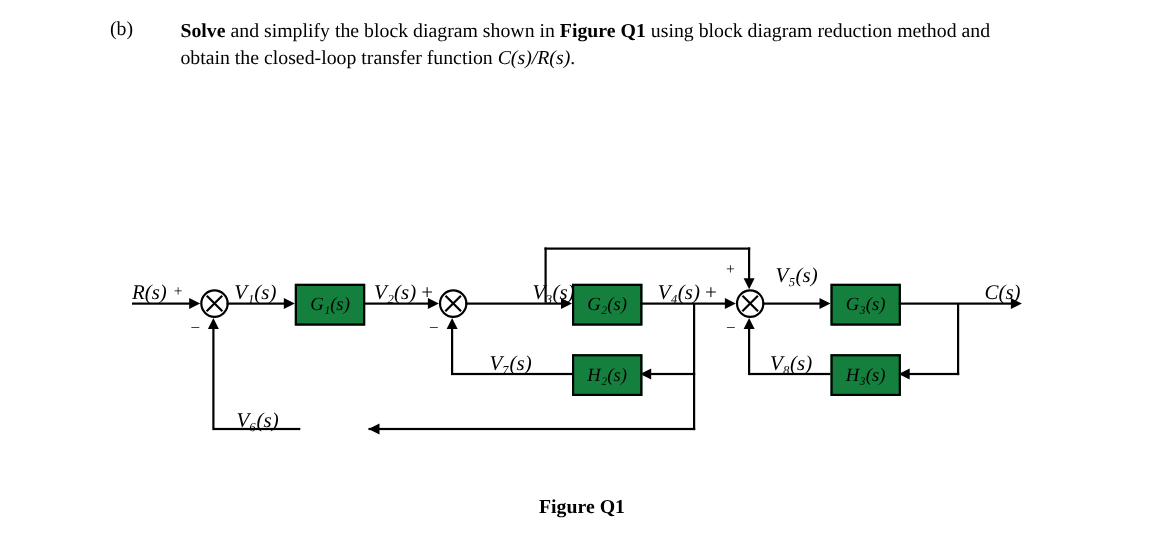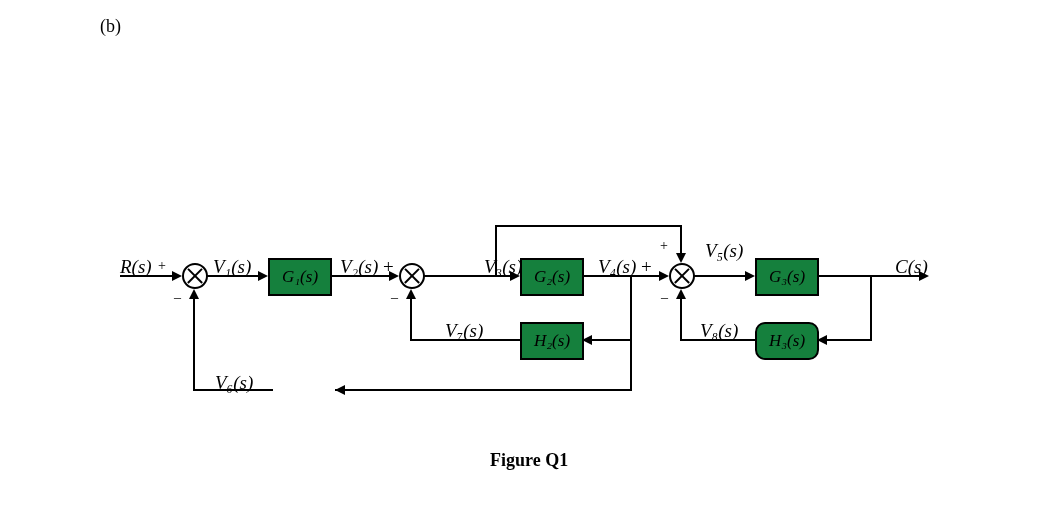--- a/index.html
+++ b/index.html
@@ -124,20 +124,23 @@
     font-weight: bold;
     font-size: 18px;
   }
 </style>
 </head>
 <body>
 
 <div class="page">
 
   <div class="qlabel">(b)</div>
+  <div class="qtext">
+    <span class="bold">Solve</span><span> and simplify the block diagram shown in </span><span class="bold">Figure Q1</span><span> using block diagram reduction method and obtain the closed-loop transfer function </span><span class="ital">C(s)/R(s)</span><span>.</span>
+  </div>
 
   <div class="siglabel" style="left:120px; top:256px;">R(s)</div>
 
   <div class="sign" style="left:158px; top:258px;">+</div>
 
   <div class="hline" style="left:120px; top:275px; width:55px;"></div>
   <div class="arrow-right" style="left:172px; top:271px;"></div>
 
   <div class="sumnode" style="left:182px; top:263px;"></div>
 
@@ -198,21 +201,21 @@
   <div class="hline" style="left:495px; top:225px; width:187px;"></div>
 
   <div class="vline" style="left:680px; top:225px; height:30px;"></div>
   <div class="arrow-down" style="left:676px; top:253px;"></div>
 
   <div class="vline" style="left:870px; top:276px; height:65px;"></div>
 
   <div class="hline" style="left:817px; top:339px; width:55px;"></div>
   <div class="arrow-left" style="left:817px; top:335px;"></div>
 
-  <div class="block" style="left:755px; top:322px; width:60px; height:34px;border-radius:10px;">H₃(s)</div>
+  <div class="block" style="left:755px; top:322px; width:60px; height:34px;">H₃(s)</div>
 
   <div class="siglabel" style="left:700px; top:320px;">V₈(s)</div>
 
   <div class="hline" style="left:681px; top:339px; width:74px;"></div>
 
   <div class="vline" style="left:680px; top:297px; height:44px;"></div>
   <div class="arrow-up" style="left:676px; top:289px;"></div>
 
   <div class="vline" style="left:630px; top:276px; height:115px;"></div>
 

